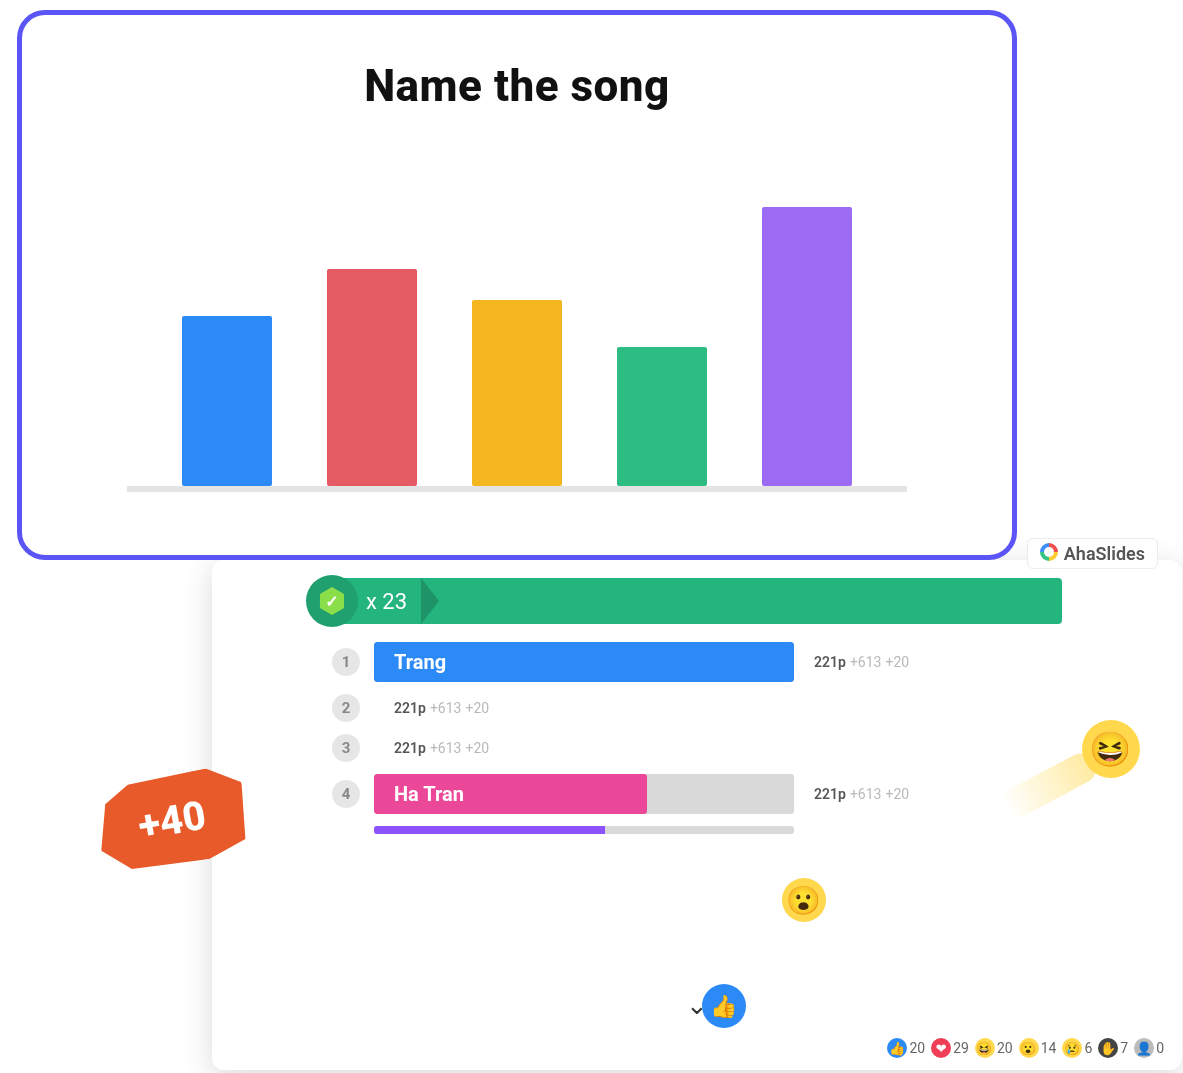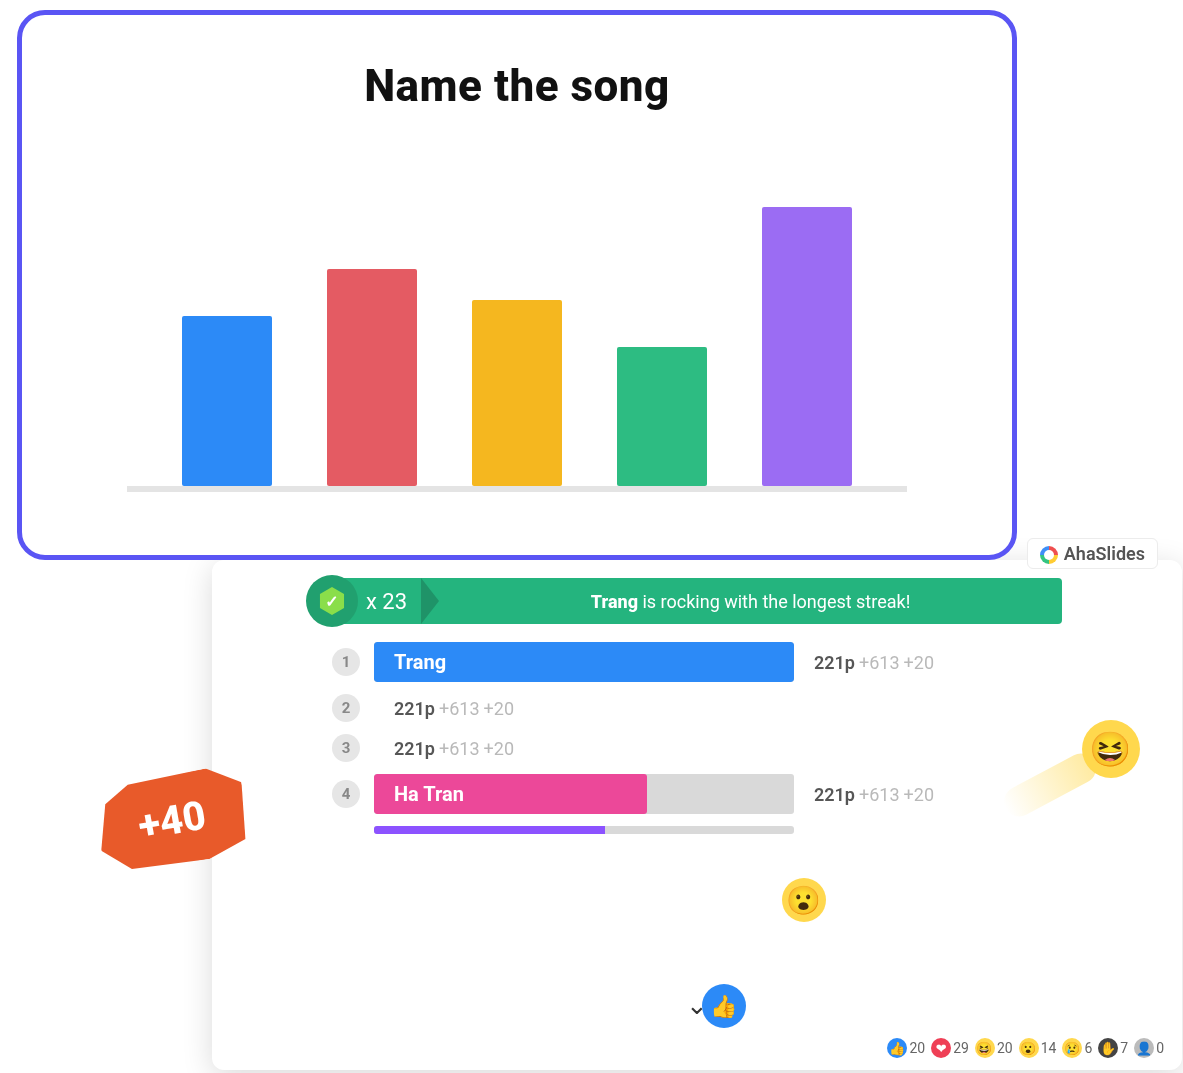--- a/index.html
+++ b/index.html
@@ -10,21 +10,21 @@
     box-sizing:border-box;display:flex;flex-direction:column;align-items:center;}
   .chart-title{font-size:44px;font-weight:800;color:#111;margin-top:45px;letter-spacing:.5px;}
   .chart-area{position:relative;margin-top:40px;width:780px;height:340px;}
   .base-line{position:absolute;left:0;right:0;bottom:0;height:6px;background:#e4e4e4;}
   .bar{position:absolute;bottom:6px;width:90px;border-radius:2px;}
   
   .lb-card{position:absolute;left:205px;top:560px;width:970px;height:510px;background:#fff;
     border-radius:12px;box-shadow:0 6px 30px rgba(0,0,0,.15);z-index:2;}
   .lb-brand{position:absolute;top:-22px;right:24px;background:#fff;border:1px solid #ececec;
     border-radius:6px;padding:4px 12px;font-weight:600;color:#555;font-size:18px;
-    display:flex;align-items:flex-end;gap:6px;}
+    display:flex;align-items:flex-start;gap:6px;}
   .brand-ring{width:18px;height:18px;border-radius:50%;
     background:conic-gradient(#ef4f4f 0 90deg,#ffcc33 90deg 180deg,#33c481 180deg 270deg,#3e8ef7 270deg 360deg);
     position:relative;}
   .brand-ring:after{content:"";position:absolute;inset:4px;background:#fff;border-radius:50%;}
   .lb-head{text-align:center;padding-top:28px;}
   .lb-title{font-size:30px;font-weight:600;color:#4b4b4b;}
   .lb-sub{font-size:18px;color:#b9b9b9;margin-top:2px;}
   .streak{position:relative;margin:18px 120px 18px 120px;height:46px;background:#24b47e;border-radius:4px;
     display:flex;align-items:center;color:#fff;}
   .streak-badge{position:absolute;left:-26px;top:50%;transform:translateY(-50%);width:52px;height:52px;
@@ -36,21 +36,21 @@
     border-left:18px solid #1f9368;}
   .streak-text{flex:1;text-align:center;font-size:18px;}
   .streak-text b{font-weight:800;}
   .rows{margin:0 120px;position:relative;}
   .row{display:flex;align-items:center;margin-bottom:12px;position:relative;}
   .rank{width:28px;height:28px;border-radius:50%;background:#e6e6e6;color:#888;font-weight:700;
     display:flex;align-items:center;justify-content:center;font-size:15px;margin-right:14px;}
   .track{position:relative;flex:0 0 420px;height:40px;background:#d9d9d9;border-radius:3px;overflow:hidden;}
   .fill{position:absolute;left:0;top:0;bottom:0;border-radius:3px;}
   .name{position:absolute;left:20px;top:50%;transform:translateY(-50%);color:#fff;font-weight:700;font-size:20px;}
-  .score{margin-left:20px;font-size:18px;color:#565656;font-weight:600;}
+  .score{margin-left:20px;font-size:14px;color:#565656;font-weight:600;}
   .delta{color:#b9b9b9;font-weight:400;margin-left:4px;}
   .chev{position:absolute;bottom:50px;left:50%;transform:translateX(-50%);font-size:26px;color:#333;}
   .tiny-row{display:flex;align-items:center;margin-left:42px;}
   .tiny-track{width:420px;height:8px;background:#d9d9d9;border-radius:3px;overflow:hidden;}
   .tiny-fill{height:100%;background:#8c52ff;}
   
   .emoji{position:absolute;border-radius:50%;display:flex;align-items:center;justify-content:center;
     font-size:28px;}
   .wow-bubble{width:44px;height:44px;background:#ffd84d;z-index:5;}
   .laugh-bubble{width:58px;height:58px;background:#ffd84d;font-size:34px;z-index:5;}
@@ -90,23 +90,20 @@
       <span class="brand-ring"></span>
       <span>AhaSlides</span>
     </div>
 
     <div class="streak">
       <div class="streak-badge">
         <div class="hex">✓</div>
       </div>
       <div class="streak-count">x 23</div>
       <div class="streak-notch"></div>
-      <div class="streak-text">
-        <b>Trang</b><span> is rocking with the longest streak!</span>
-      </div>
     </div>
 
     <div class="rows" id="rows">
         <div class="row">
           <div class="rank">1</div>
           <div class="track">
             <div class="fill" style="width:100%;background:#2c8af7"></div>
             <div class="name">Trang</div>
           </div>
           <div class="score">221p<span class="delta">+613</span><span class="delta">+20</span></div>

